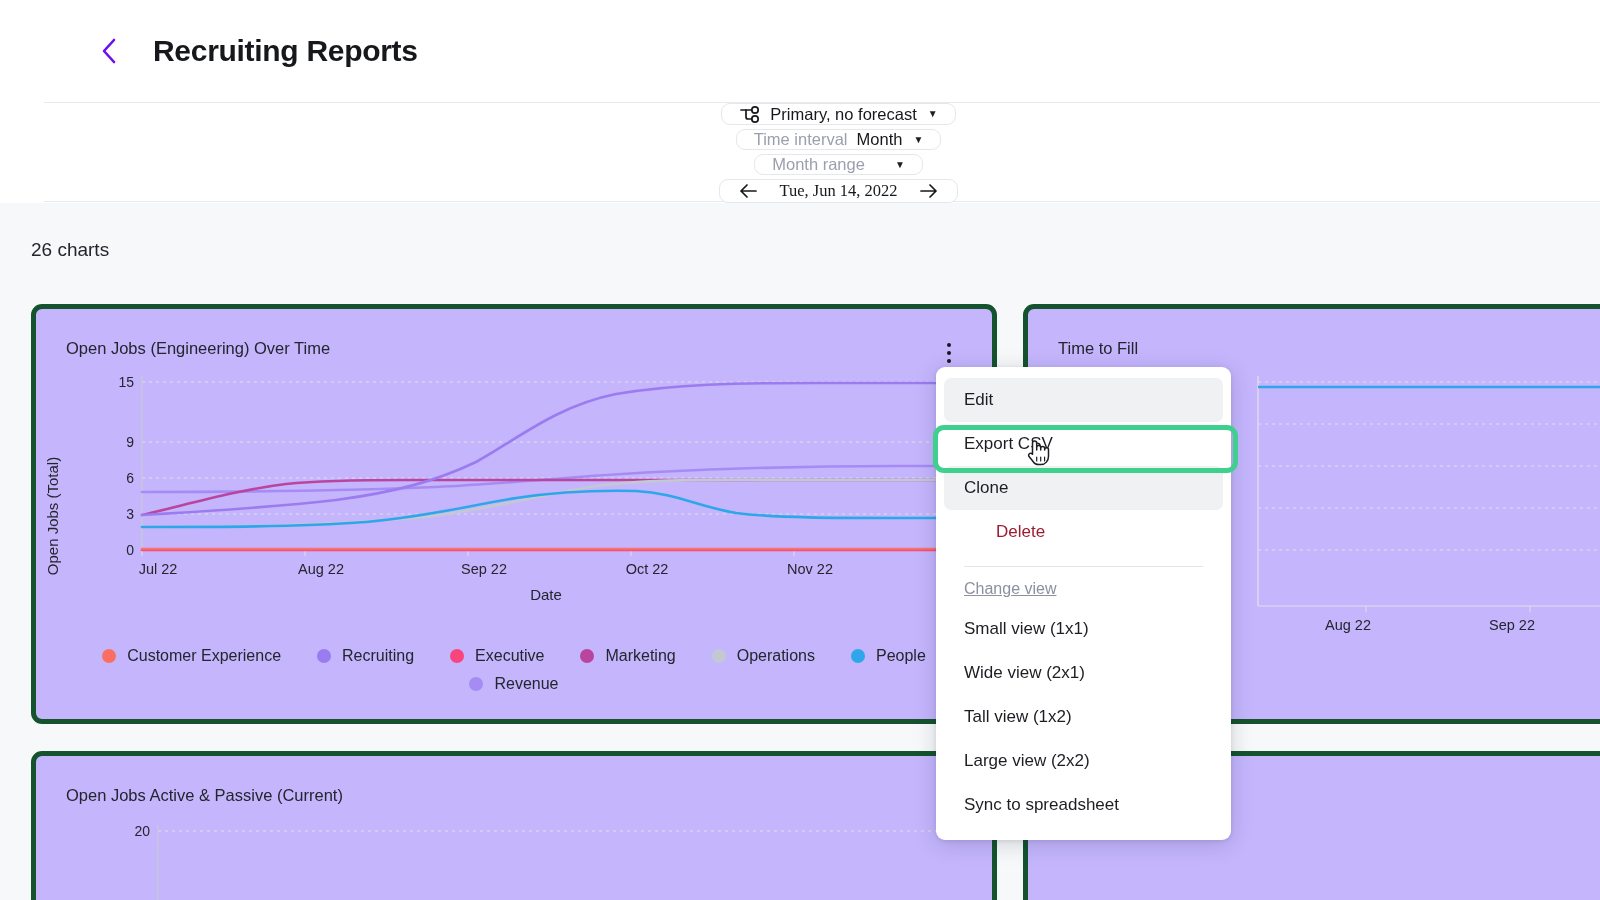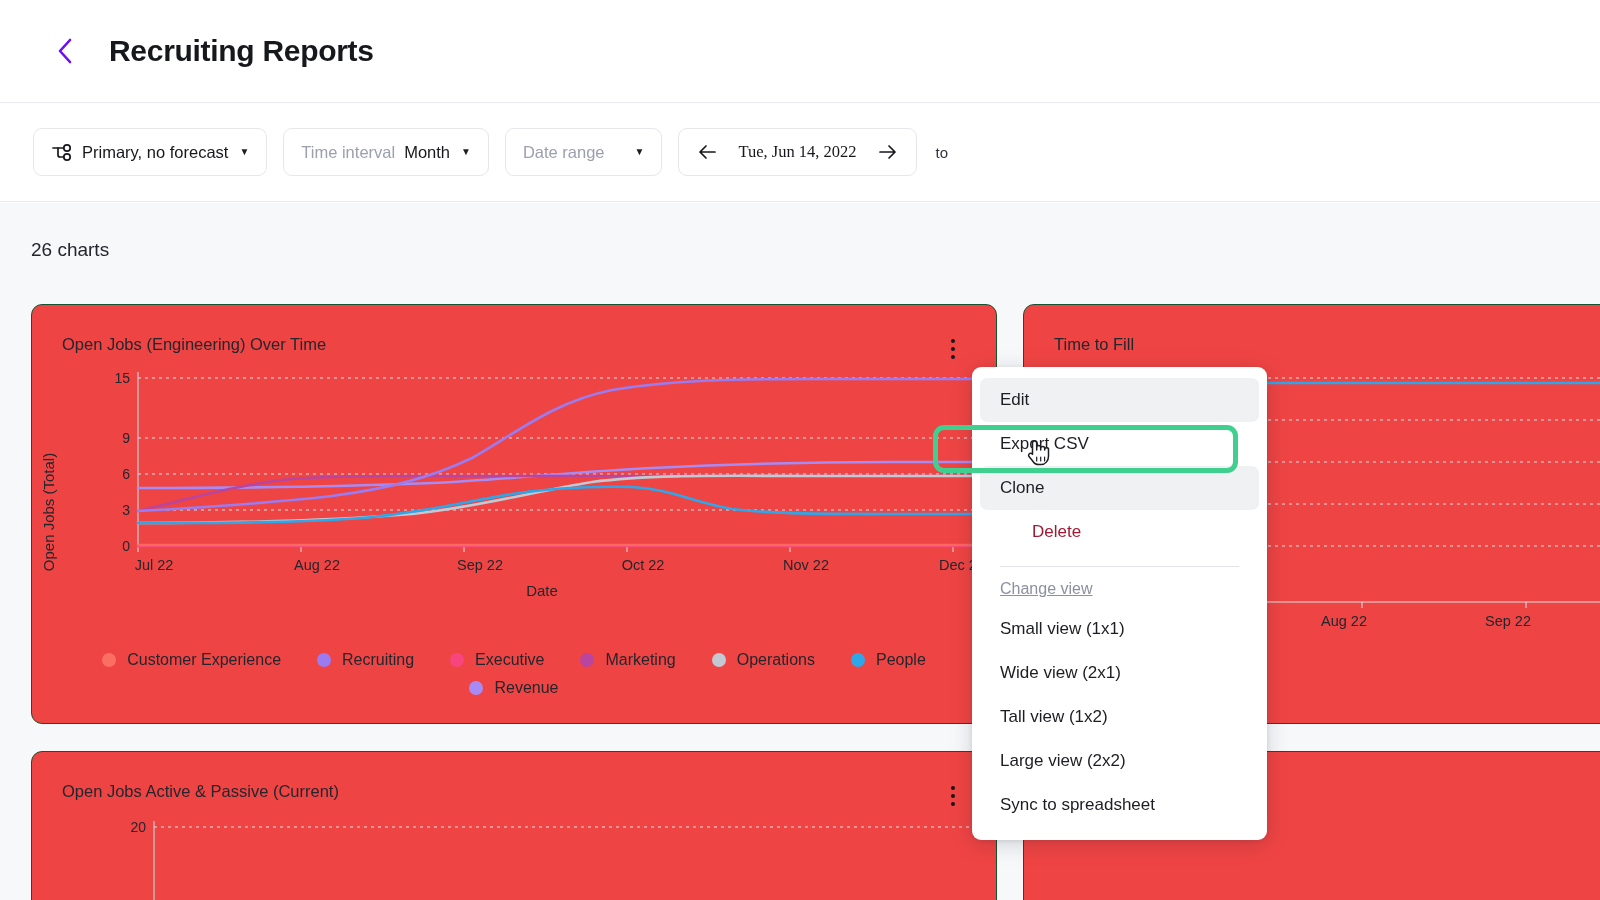--- a/index.html
+++ b/index.html
@@ -3,21 +3,21 @@
 <meta charset="utf-8">
 <style>
   * { box-sizing: border-box; margin: 0; padding: 0; }
   html, body {
     width: 1600px; height: 900px;
     font-family: "Liberation Sans", sans-serif;
     background: #ffffff;
     overflow: hidden;
     -webkit-font-smoothing: antialiased;
   }
-  #app { position: relative; width: 1600px; height: 900px; }
+  #app { position: relative; width: 1600px; height: 900px; padding-left: 44px; }
 
   
   .header {
     height: 103px;
     background: #ffffff;
     display: flex;
     align-items: center;
     padding-left: 48px;
     border-bottom: 1px solid #e9eaee;
   }
@@ -36,22 +36,23 @@
     margin-left: 27px;
   }
 
   
   .toolbar {
     height: 99px;
     background: #ffffff;
     display: flex;
     align-items: center;
     padding-left: 33px;
-    gap: 16px;
+    gap: 4px;
     border-bottom: 1px solid #e9eaee;
+    flex-direction: column;
   }
   .pill {
     height: 48px;
     border: 1px solid #e6e7eb;
     border-radius: 9px;
     background: #ffffff;
     display: flex;
     align-items: center;
     padding: 0 17px;
     gap: 9px;
@@ -100,22 +101,22 @@
     padding: 36px 0 0 31px;
   }
 
   .grid {
     position: absolute;
     top: 101px; left: 31px;
     width: 1600px;
   }
   .card {
     position: absolute;
-    background: #ef4444;
-    border: 1px solid #14532d;
+    background: #c4b5fd;
+    border: 5px solid #14532d;
     border-radius: 11px;
   }
   .card-title {
     font-size: 16.5px;
     color: #24262d;
     padding: 30px 0 0 30px;
   }
   .kebab {
     position: absolute;
     top: 31px; right: 32px;
@@ -166,21 +167,21 @@
   }
   .legend-label {
     font-size: 16px;
     color: #24262d;
     white-space: nowrap;
   }
 
   
   .menu {
     position: absolute;
-    left: 972px; top: 367px;
+    left: 936px; top: 367px;
     width: 295px;
     background: #ffffff;
     border-radius: 9px;
     box-shadow: 0 4px 22px rgba(20,24,40,0.17), 0 1px 4px rgba(20,24,40,0.10);
     padding: 11px 0 13px 0;
     z-index: 50;
   }
   .menu-item {
     height: 44px;
     display: flex;
@@ -263,21 +264,21 @@
       <span class="caret">▼</span>
     </div>
 
     <div class="pill">
       <span class="pill-label-muted">Time interval</span>
       <span class="pill-label">Month</span>
       <span class="caret">▼</span>
     </div>
 
     <div class="pill" style="gap:28px;">
-      <span class="pill-label-muted">Date range</span>
+      <span class="pill-label-muted">Month range</span>
       <span class="caret">▼</span>
     </div>
 
     <div class="pill date-pill">
       <span class="arrow-btn">
         <svg width="20" height="16" viewBox="0 0 20 16" fill="none">
           <path d="M18 8 H3 M9 2 L3 8 L9 14" stroke="#17181c" stroke-width="1.7" stroke-linecap="round" stroke-linejoin="round"></path>
         </svg>
       </span>
       <span class="pill-label">Tue, Jun 14, 2022</span>

